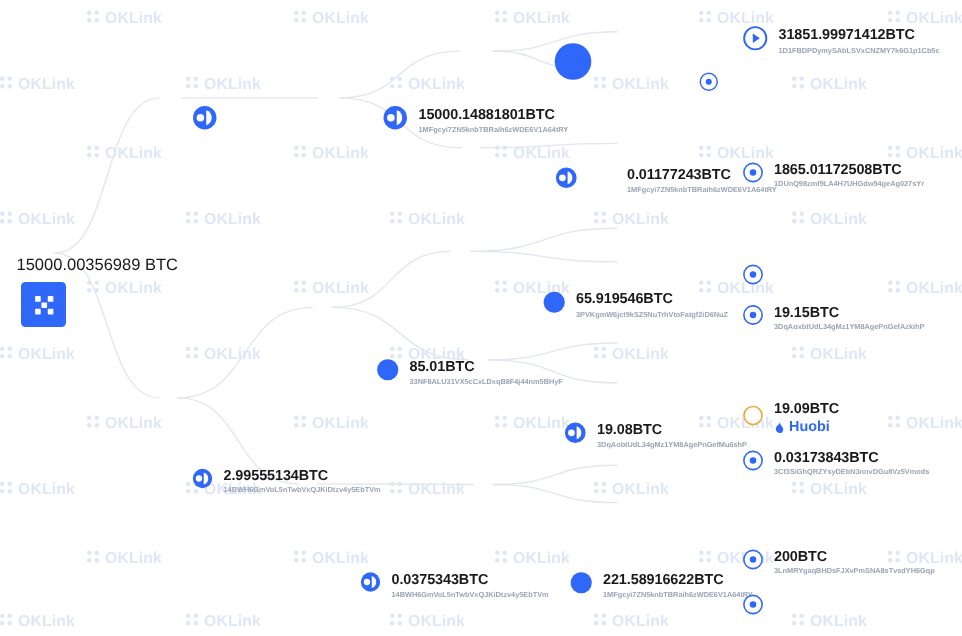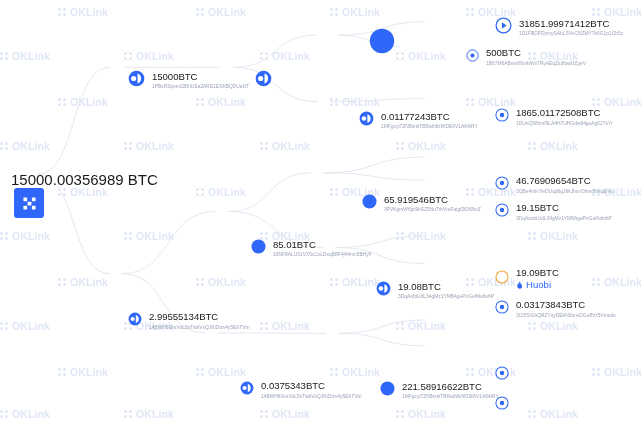--- a/index.html
+++ b/index.html
@@ -14,21 +14,20 @@
     font-family: "Liberation Sans", sans-serif;
     overflow: hidden;
     position: relative;
   }
 
   #graph-canvas {
     position: absolute;
     inset: 0;
     width: 533px;
     height: 424px;
-    padding-left: 17px;
   }
 
   
   .watermark-layer {
     position: absolute;
     inset: 0;
     pointer-events: none;
     z-index: 1;
   }
   .wm {
@@ -81,20 +80,21 @@
     white-space: nowrap;
   }
   .node-icon {
     flex: 0 0 auto;
     display: block;
     position: relative;
   }
   .node-text {
     margin-left: 7px;
     line-height: 1.05;
+    font-weight: bold;
   }
   .node-amount {
     font-size: 9.6px;
     color: #1a1a1a;
     font-family: "Liberation Sans", sans-serif;
     letter-spacing: -0.05px;
   }
   .node-addr {
     font-size: 4.9px;
     color: #9aa3b4;
@@ -115,21 +115,21 @@
     border-radius: 3px;
     display: flex;
     align-items: center;
     justify-content: center;
   }
   .root-square svg { display: block; }
   .root-label {
     position: absolute;
     left: -3px;
     top: -17px;
-    font-size: 15px;
+    font-size: 11px;
     color: #1a1a1a;
     white-space: nowrap;
   }
 
   
   .tag-name {
     font-size: 9.6px;
     color: #2f67f8;
     margin-top: 2.2px;
     display: flex;
@@ -233,31 +233,31 @@
     <div class="root-label">15000.00356989 BTC</div>
   </div>
 
   <div id="nodes-layer">
       <div class="node" id="n1" style="left: 128px; top: 70px;">
         <span class="node-icon"><svg width="17" height="17" viewBox="0 0 20 20">
         <circle cx="10" cy="10" r="9.2" fill="#2f67f8"></circle>
         <circle cx="6.6" cy="10" r="3.0" fill="#ffffff"></circle>
         <path d="M11.2 4.2 a6.1 6.1 0 0 1 0 11.6 z" fill="#ffffff"></path>
       </svg></span>
-        <span class="node-text">
-          <div class="node-amount">15000BTC</div>
-          <div class="node-addr">1PBxRSpxmCBKiUEa2ARE1ESKBQDUaNT</div>
-        </span>
       </div>
       <div class="node" id="n2" style="left: 255px; top: 70px;">
         <span class="node-icon"><svg width="17" height="17" viewBox="0 0 20 20">
         <circle cx="10" cy="10" r="9.2" fill="#2f67f8"></circle>
         <circle cx="6.6" cy="10" r="3.0" fill="#ffffff"></circle>
         <path d="M11.2 4.2 a6.1 6.1 0 0 1 0 11.6 z" fill="#ffffff"></path>
       </svg></span>
+        <span class="node-text">
+          <div class="node-amount">15000.14881801BTC</div>
+          <div class="node-addr">1MFgcyi7ZN5knbTBRaih6zWDE6V1A64tRY</div>
+        </span>
       </div>
       <div class="node" id="n3" style="left: 369px; top: 28px;">
         <span class="node-icon"><svg width="26" height="26" viewBox="0 0 20 20">
         <circle cx="10" cy="10" r="9.4" fill="#2f67f8"></circle>
       </svg></span>
       </div>
       <div class="node" id="n4" style="left: 495px; top: 17px;">
         <span class="node-icon"><svg width="17" height="17" viewBox="0 0 20 20">
         <circle cx="10" cy="10" r="8.7" fill="#ffffff" stroke="#2f67f8" stroke-width="1.5"></circle>
         <path d="M8.1 6.3 L13.6 10 L8.1 13.7 Z" fill="#2f67f8"></path>
@@ -265,26 +265,22 @@
         <span class="node-text">
           <div class="node-amount">31851.99971412BTC</div>
           <div class="node-addr">1D1FBDPDymySAbLSVxCNZMY7k6G1p1Cb5c</div>
         </span>
       </div>
       <div class="node" id="n5" style="left: 466px; top: 48px;">
         <span class="node-icon"><svg width="13" height="13" viewBox="0 0 20 20">
         <circle cx="10" cy="10" r="8.7" fill="#ffffff" stroke="#2f67f8" stroke-width="1.5"></circle>
         <circle cx="10" cy="10" r="3.1" fill="#2f67f8"></circle>
       </svg></span>
-        <span class="node-text">
-          <div class="node-amount">500BTC</div>
-          <div class="node-addr">1B67M6ABnwX6nrbWx7RyAEqZiu8qwUZgeV</div>
-        </span>
-      </div>
-      <div class="node" id="n6" style="left: 359px; top: 111px;">
+      </div>
+      <div class="node" id="n6" style="left: 370px; top: 111px; gap: 26px;">
         <span class="node-icon"><svg width="15" height="15" viewBox="0 0 20 20">
         <circle cx="10" cy="10" r="9.2" fill="#2f67f8"></circle>
         <circle cx="6.6" cy="10" r="3.0" fill="#ffffff"></circle>
         <path d="M11.2 4.2 a6.1 6.1 0 0 1 0 11.6 z" fill="#ffffff"></path>
       </svg></span>
         <span class="node-text">
           <div class="node-amount">0.01177243BTC</div>
           <div class="node-addr">1MFgcyi7ZN5knbTBRaih6zWDE6V1A64tRY</div>
         </span>
       </div>
@@ -305,24 +301,20 @@
         <span class="node-text">
           <div class="node-amount">65.919546BTC</div>
           <div class="node-addr">3PVKgmW6jct9kSZ5NuTrhVtoFatgf2iD6NuZ</div>
         </span>
       </div>
       <div class="node" id="n9" style="left: 495px; top: 176px;">
         <span class="node-icon"><svg width="14" height="14" viewBox="0 0 20 20">
         <circle cx="10" cy="10" r="8.7" fill="#ffffff" stroke="#2f67f8" stroke-width="1.5"></circle>
         <circle cx="10" cy="10" r="3.1" fill="#2f67f8"></circle>
       </svg></span>
-        <span class="node-text">
-          <div class="node-amount">46.76909654BTC</div>
-          <div class="node-addr">3QBe4mkYfeDUqd6gJ9kJhxvOhmo6wqEmu</div>
-        </span>
       </div>
       <div class="node" id="n10" style="left: 495px; top: 203px;">
         <span class="node-icon"><svg width="14" height="14" viewBox="0 0 20 20">
         <circle cx="10" cy="10" r="8.7" fill="#ffffff" stroke="#2f67f8" stroke-width="1.5"></circle>
         <circle cx="10" cy="10" r="3.1" fill="#2f67f8"></circle>
       </svg></span>
         <span class="node-text">
           <div class="node-amount">19.15BTC</div>
           <div class="node-addr">3DqAoxbtUdL34gMz1YM8AgePnGefAzkihP</div>
         </span>
@@ -400,20 +392,24 @@
         <span class="node-text">
           <div class="node-amount">221.58916622BTC</div>
           <div class="node-addr">1MFgcyi7ZN5knbTBRaih6zWDE6V1A64tRY</div>
         </span>
       </div>
       <div class="node" id="n18" style="left: 495px; top: 366px;">
         <span class="node-icon"><svg width="14" height="14" viewBox="0 0 20 20">
         <circle cx="10" cy="10" r="8.7" fill="#ffffff" stroke="#2f67f8" stroke-width="1.5"></circle>
         <circle cx="10" cy="10" r="3.1" fill="#2f67f8"></circle>
       </svg></span>
+        <span class="node-text">
+          <div class="node-amount">200BTC</div>
+          <div class="node-addr">3LnMRYgaqBHDsFJXvPmSNA8sTvsdYH6Gqp</div>
+        </span>
       </div>
       <div class="node" id="n19" style="left: 495px; top: 396px;">
         <span class="node-icon"><svg width="14" height="14" viewBox="0 0 20 20">
         <circle cx="10" cy="10" r="8.7" fill="#ffffff" stroke="#2f67f8" stroke-width="1.5"></circle>
         <circle cx="10" cy="10" r="3.1" fill="#2f67f8"></circle>
       </svg></span>
       </div>
     </div>
 
 </div>

